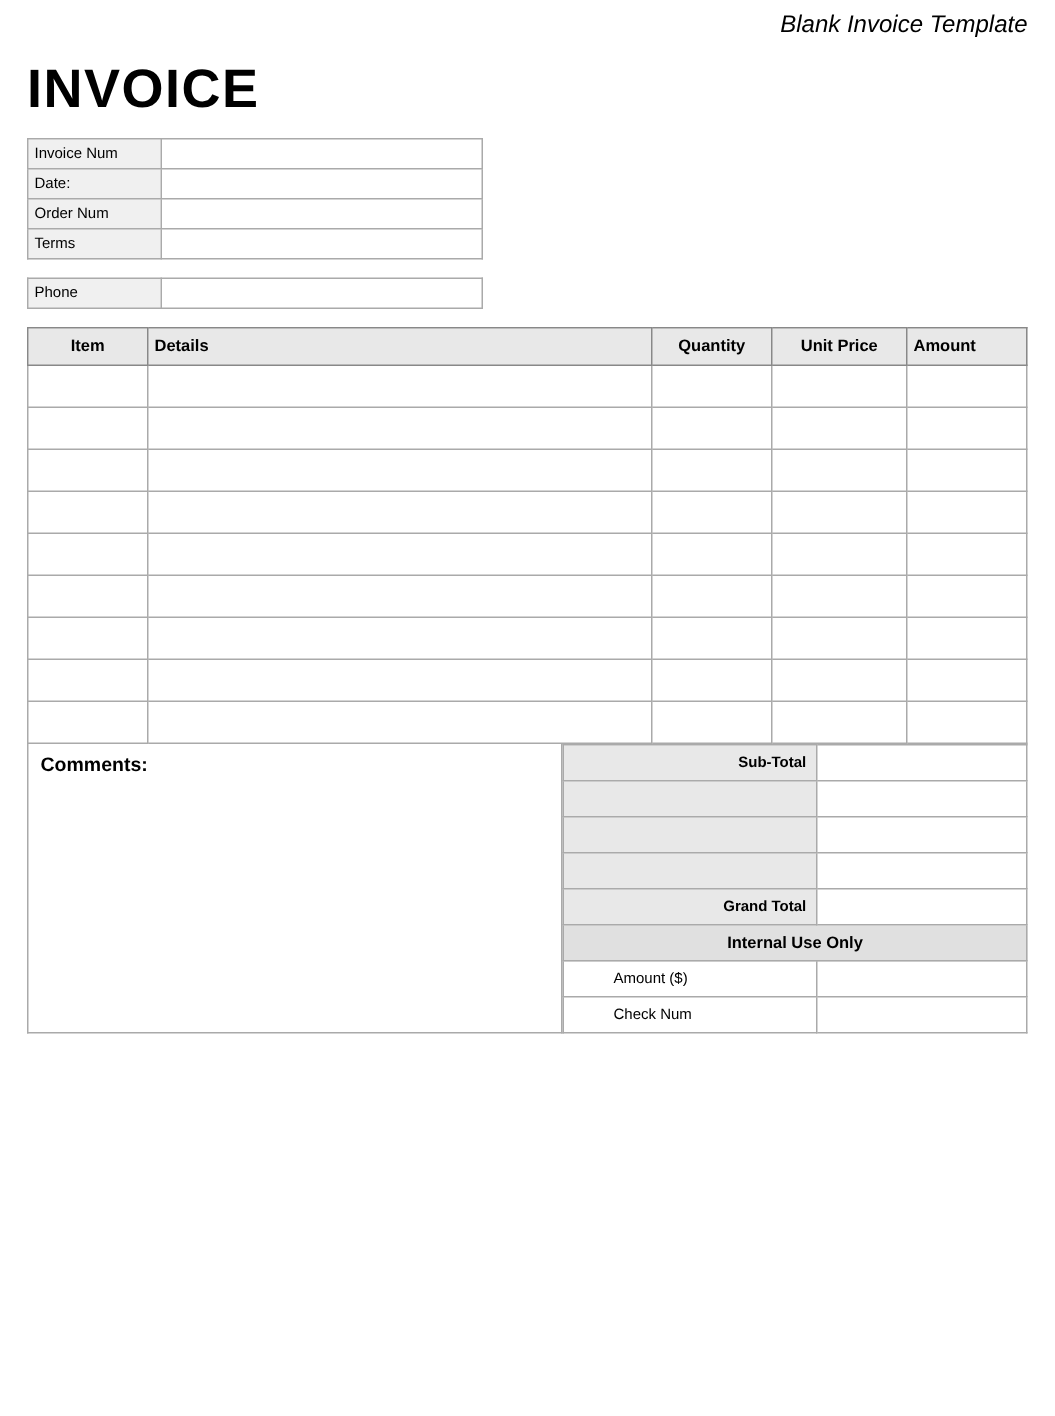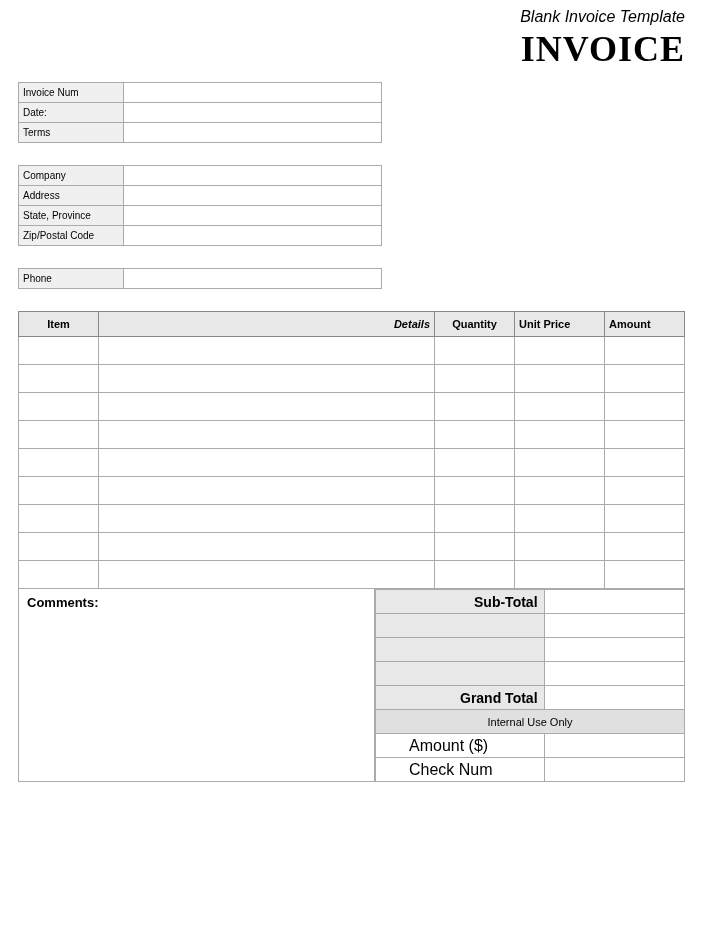--- a/index.html
+++ b/index.html
@@ -30,31 +30,30 @@
       top: 8px;
       right: 18px;
       font-size: 16px;
       font-style: italic;
       color: #000;
     }
 
     .invoice-title {
       font-size: 36px;
       font-weight: 900;
-      font-family: Liberation Serif, serif;
-      margin-top: 18px;
+      font-family: Liberation Sans, sans-serif;
+      margin-top: 28px;
       margin-bottom: 12px;
       letter-spacing: 1px;
-      text-align: right;
     }
 
     .info-table {
       border-collapse: collapse;
-      width: 364px;
-      margin-bottom: 22px;
+      width: 304px;
+      margin-bottom: 12px;
     }
 
     .info-table td {
       border: 1px solid #aaa;
       padding: 2px 4px;
       height: 20px;
     }
 
     .info-table td.label {
       background: #f0f0f0;
@@ -86,32 +85,31 @@
       font-weight: bold;
       text-align: center;
     }
 
     .main-table th.item-col {
       width: 80px;
       text-align: center;
     }
 
     .main-table th.details-col {
-      text-align: right;
-      font-style: italic;
+      text-align: left;
     }
 
     .main-table th.qty-col {
       width: 80px;
       text-align: center;
     }
 
     .main-table th.price-col {
       width: 90px;
-      text-align: left;
+      text-align: center;
     }
 
     .main-table th.amount-col {
       width: 80px;
       text-align: left;
     }
 
     .main-table td {
       border: 1px solid #aaa;
       padding: 2px 4px;
@@ -135,44 +133,44 @@
 
     .totals-area {
       width: 310px;
       border-collapse: collapse;
     }
 
     .totals-area td {
       border: 1px solid #aaa;
       padding: 2px 6px;
       height: 24px;
-      font-size: 14px;
+      font-size: 10px;
     }
 
     .totals-area td.total-label {
       background: #e8e8e8;
       font-weight: bold;
       text-align: right;
       width: 120px;
     }
 
     .totals-area td.total-value {
       background: #fff;
       width: 100px;
     }
 
     .totals-area td.section-header {
       background: #e0e0e0;
-      font-weight: normal;
+      font-weight: bold;
       text-align: center;
       font-size: 11px;
     }
 
     .totals-area td.internal-label {
-      font-size: 16px;
+      font-size: 10px;
       width: 120px;
       padding-left: 33px;
     }
 
     .totals-area td.internal-value {
       font-size: 10px;
       width: 100px;
     }
   </style>
 </head>
@@ -189,49 +187,31 @@
       <tbody>
           <tr>
         <td class="label">Invoice Num</td>
         <td class="value"></td>
       </tr>
       <tr>
         <td class="label">Date:</td>
         <td class="value"></td>
       </tr>
       <tr>
+        <td class="label">Order Num</td>
+        <td class="value"></td>
+      </tr>
+      <tr>
         <td class="label">Terms</td>
         <td class="value"></td>
       </tr>
     </tbody>
       </table>
   </div>
 
-  <div class="info-section">
-    <table class="info-table">
-      <tbody>
-          <tr>
-        <td class="label">Company</td>
-        <td class="value"></td>
-      </tr>
-      <tr>
-        <td class="label">Address</td>
-        <td class="value"></td>
-      </tr>
-      <tr>
-        <td class="label">State, Province</td>
-        <td class="value"></td>
-      </tr>
-      <tr>
-        <td class="label">Zip/Postal Code</td>
-        <td class="value"></td>
-      </tr>
-    </tbody>
-      </table>
-  </div>
 
   <div class="info-section">
     <table class="info-table">
       <tbody>
           <tr>
         <td class="label">Phone</td>
         <td class="value"></td>
       </tr>
     </tbody>
       </table>

